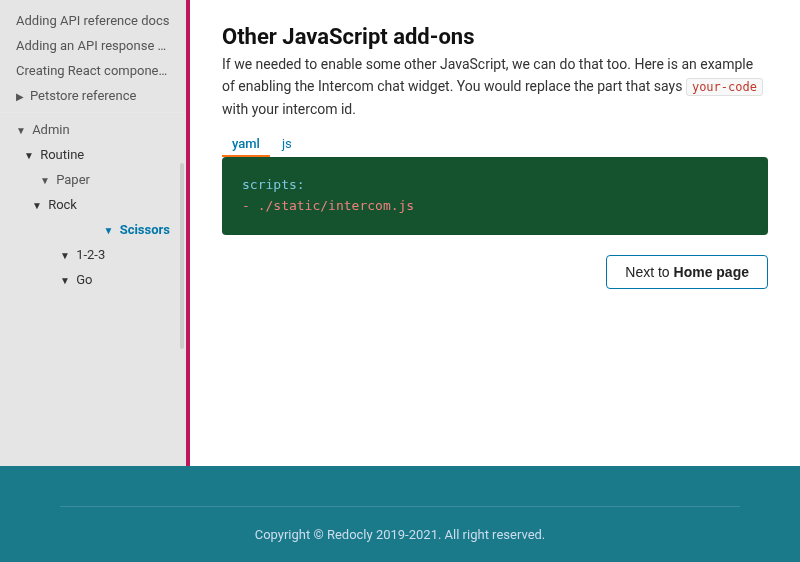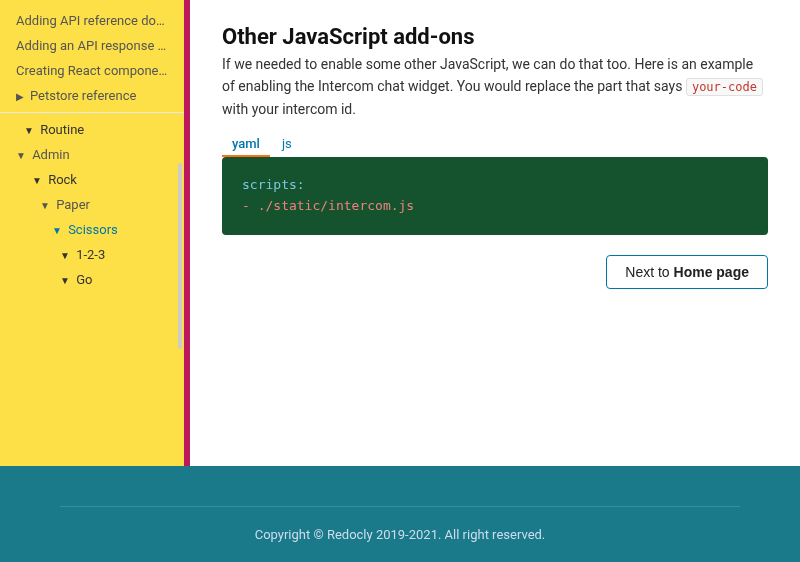--- a/index.html
+++ b/index.html
@@ -1,29 +1,29 @@
 <!DOCTYPE html>
 <html><head>
   <meta charset="utf-8">
   <style>
     * { box-sizing: border-box; margin: 0; padding: 0; }
     body { font-family: -apple-system, BlinkMacSystemFont, 'Segoe UI', Roboto, sans-serif; font-size: 14px; color: #333; display: flex; flex-direction: column; min-height: 562px; width: 800px; overflow: hidden; }
 
     .page-wrapper { display: flex; flex: 1; height: 295px; }
 
     
-    .sidebar { width: 190px; min-width: 190px; background: #fde047; border-right: 6px solid #be185d; overflow-y: auto; padding: 8px 0; font-size: 13px; }
+    .sidebar { width: 190px; min-width: 190px; background: #e5e5e5; border-right: 4px solid #be185d; overflow-y: auto; padding: 8px 0; font-size: 13px; }
     .sidebar-item { padding: 5px 16px; color: #333; cursor: pointer; white-space: nowrap; overflow: hidden; text-overflow: ellipsis; }
     .sidebar-item.level-0 { padding-left: 16px; color: #555; }
     .sidebar-item.level-1 { padding-left: 24px; }
     .sidebar-item.level-2 { padding-left: 32px; }
     .sidebar-item.level-3 { padding-left: 40px; color: #555; }
     .sidebar-item.level-4 { padding-left: 52px; }
     .sidebar-item.level-5 { padding-left: 60px; }
-    .sidebar-item.active { color: #0077aa; font-weight: 400; }
+    .sidebar-item.active { color: #0077aa; font-weight: 700; text-align: right; }
     .sidebar-item .chevron { font-size: 10px; margin-right: 3px; }
     .sidebar-divider { height: 1px; background: #e8e8e8; margin: 4px 0; }
 
     
     .main-content { flex: 1; padding: 24px 32px; background: #fff; overflow-y: auto; }
     .page-title { font-size: 22px; font-weight: 700; color: #111; margin-bottom: 4px; }
     .intro-text { font-size: 14px; line-height: 1.6; color: #333; margin-bottom: 12px; }
     .inline-code { font-family: monospace; font-size: 12px; color: #c0392b; background: #f8f8f8; border: 1px solid #e0e0e0; padding: 1px 5px; border-radius: 3px; }
     .tab-bar { display: flex; gap: 2px; margin-bottom: 0; }
     .tab { padding: 4px 10px; font-size: 13px; cursor: pointer; color: #0077aa; border-bottom: 2px solid transparent; }
@@ -49,35 +49,35 @@
 
   <nav class="sidebar" style="position:relative;">
     <div class="sidebar-item level-0">Adding API reference docs</div>
     <div class="sidebar-item level-0">Adding an API response to an MDX page</div>
     <div class="sidebar-item level-0">Creating React components</div>
     <div class="sidebar-item level-0">
       <span class="chevron">▶</span>
       <span>Petstore reference</span>
     </div>
     <div class="sidebar-divider"></div>
+    <div class="sidebar-item level-0">
+      <span class="chevron">▼</span>
+      <span>Admin</span>
+    </div>
     <div class="sidebar-item level-1">
       <span class="chevron">▼</span>
       <span>Routine</span>
     </div>
-    <div class="sidebar-item level-0">
+    <div class="sidebar-item level-3">
       <span class="chevron">▼</span>
-      <span>Admin</span>
+      <span>Paper</span>
     </div>
     <div class="sidebar-item level-2">
       <span class="chevron">▼</span>
       <span>Rock</span>
-    </div>
-    <div class="sidebar-item level-3">
-      <span class="chevron">▼</span>
-      <span>Paper</span>
     </div>
     <div class="sidebar-item level-4 active">
       <span class="chevron">▼</span>
       <span>Scissors</span>
     </div>
     <div class="sidebar-item level-5">
       <span class="chevron">▼</span>
       <span>1-2-3</span>
     </div>
     <div class="sidebar-item level-5">

